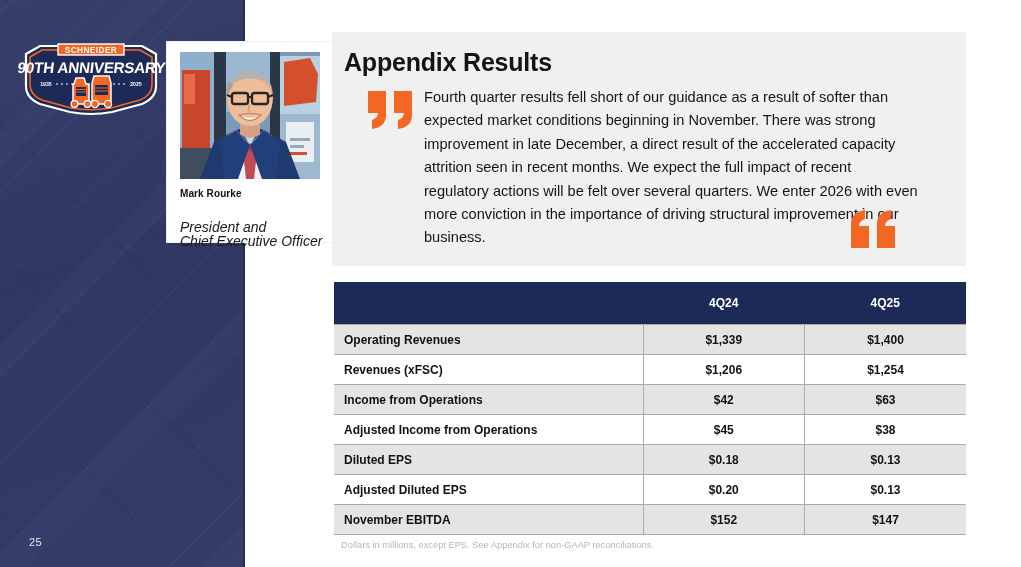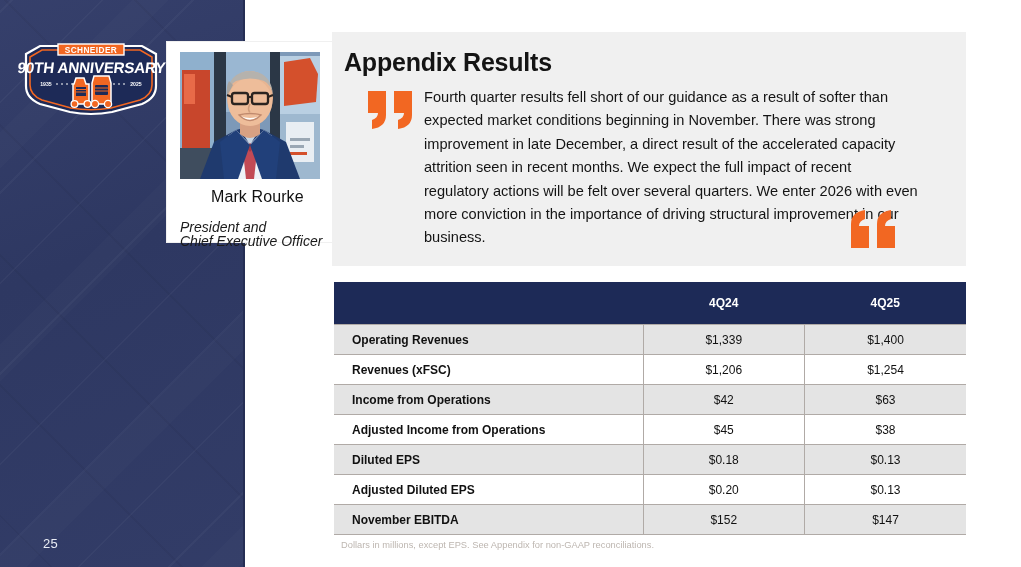--- a/index.html
+++ b/index.html
@@ -10,49 +10,49 @@
   .navy-panel{position:absolute;left:0;top:0;width:244px;height:567px;
     background:#303a66;overflow:hidden;}
   .navy-panel .tex{position:absolute;inset:-40px;opacity:1;
     background:
       repeating-linear-gradient(135deg, rgba(255,255,255,.030) 0px, rgba(255,255,255,.030) 2px, rgba(0,0,0,0) 2px, rgba(0,0,0,0) 64px),
       repeating-linear-gradient(45deg, rgba(0,0,0,.045) 0px, rgba(0,0,0,.045) 2px, rgba(0,0,0,0) 2px, rgba(0,0,0,0) 92px),
       repeating-linear-gradient(135deg, rgba(255,255,255,.016) 0px, rgba(255,255,255,.016) 26px, rgba(0,0,0,0) 26px, rgba(0,0,0,0) 150px),
       linear-gradient(160deg,#37416d 0%,#2e3862 45%,#333d68 100%);
   }
   .navy-edge{position:absolute;left:243px;top:0;width:2px;height:567px;background:#252e54;}
-  .page-num{position:absolute;left:43px;top:536px;font-size:13px;color:#e9ecf4;letter-spacing:.3px;}
+  .page-num{position:absolute;left:29px;top:536px;font-size:11px;color:#e9ecf4;letter-spacing:.3px;}
 
   
   .logo{position:absolute;left:16px;top:38px;width:150px;height:78px;}
   .logo svg{display:block;}
 
   
   .exec-card{position:absolute;left:167px;top:42px;width:166px;height:200px;background:#ffffff;
     box-shadow:0 0 0 1px #f0f0f0;}
   .exec-photo{position:absolute;left:13px;top:10px;width:140px;height:127px;overflow:hidden;background:#5a7fa8;}
   .exec-photo svg{display:block;}
-  .exec-name{position:absolute;left:13px;top:146px;font-size:16px;font-weight:normal;color:#111;letter-spacing:.1px;margin-left:31px;}
+  .exec-name{position:absolute;left:13px;top:146px;font-size:10px;font-weight:bold;color:#111;letter-spacing:.1px;}
   .exec-title{position:absolute;left:13px;top:179px;font-size:14px;color:#1a1a1a;line-height:13.5px;font-style:italic;}
 
   
   .quote-box{position:absolute;left:332px;top:32px;width:634px;height:234px;background:#f0f0f0;}
   .slide-title{position:absolute;left:12px;top:16px;font-size:25px;font-weight:bold;color:#141414;letter-spacing:-.2px;}
   .quote-open{position:absolute;left:32px;top:55px;width:56px;height:44px;}
   .quote-close{position:absolute;left:511px;top:176px;width:56px;height:44px;}
   .quote-text{position:absolute;left:92px;top:54px;width:496px;font-size:14.6px;line-height:23.4px;color:#141414;}
 
   
   .fin-table{position:absolute;left:334px;top:282px;width:632px;border-collapse:collapse;table-layout:fixed;}
   .fin-table th,.fin-table td{padding:0;margin:0;}
   .fin-table thead th{background:#1d2a57;height:42px;color:#ffffff;font-size:12px;font-weight:bold;}
   .fin-table thead th.lbl{background:#1d2a57;}
   .fin-table tbody td{height:29px;font-size:12px;color:#111;}
-  .fin-table tbody td.lbl{padding-left:18px;text-align:left;font-weight:bold;}
-  .fin-table tbody td.val{text-align:center;font-weight:normal;}
+  .fin-table tbody td.lbl{padding-left:10px;text-align:left;font-weight:bold;}
+  .fin-table tbody td.val{text-align:center;font-weight:bold;}
   .fin-table tbody tr.alt td{background:#e4e4e4;}
   .fin-table tbody tr.alt td{border-top:1px solid #b0aaa6;border-bottom:1px solid #b0aaa6;}
   .fin-table tbody td.val{border-left:1px solid #b0aaa6;}
   .fin-table tbody tr:last-child td{border-bottom:1px solid #b0aaa6;}
   .col-lbl{width:309px;}
   .col-v{width:161.5px;}
   .footnote{position:absolute;left:341px;top:540px;font-size:9.3px;color:#bdb6b0;}
 </style>
 </head>
 <body>

